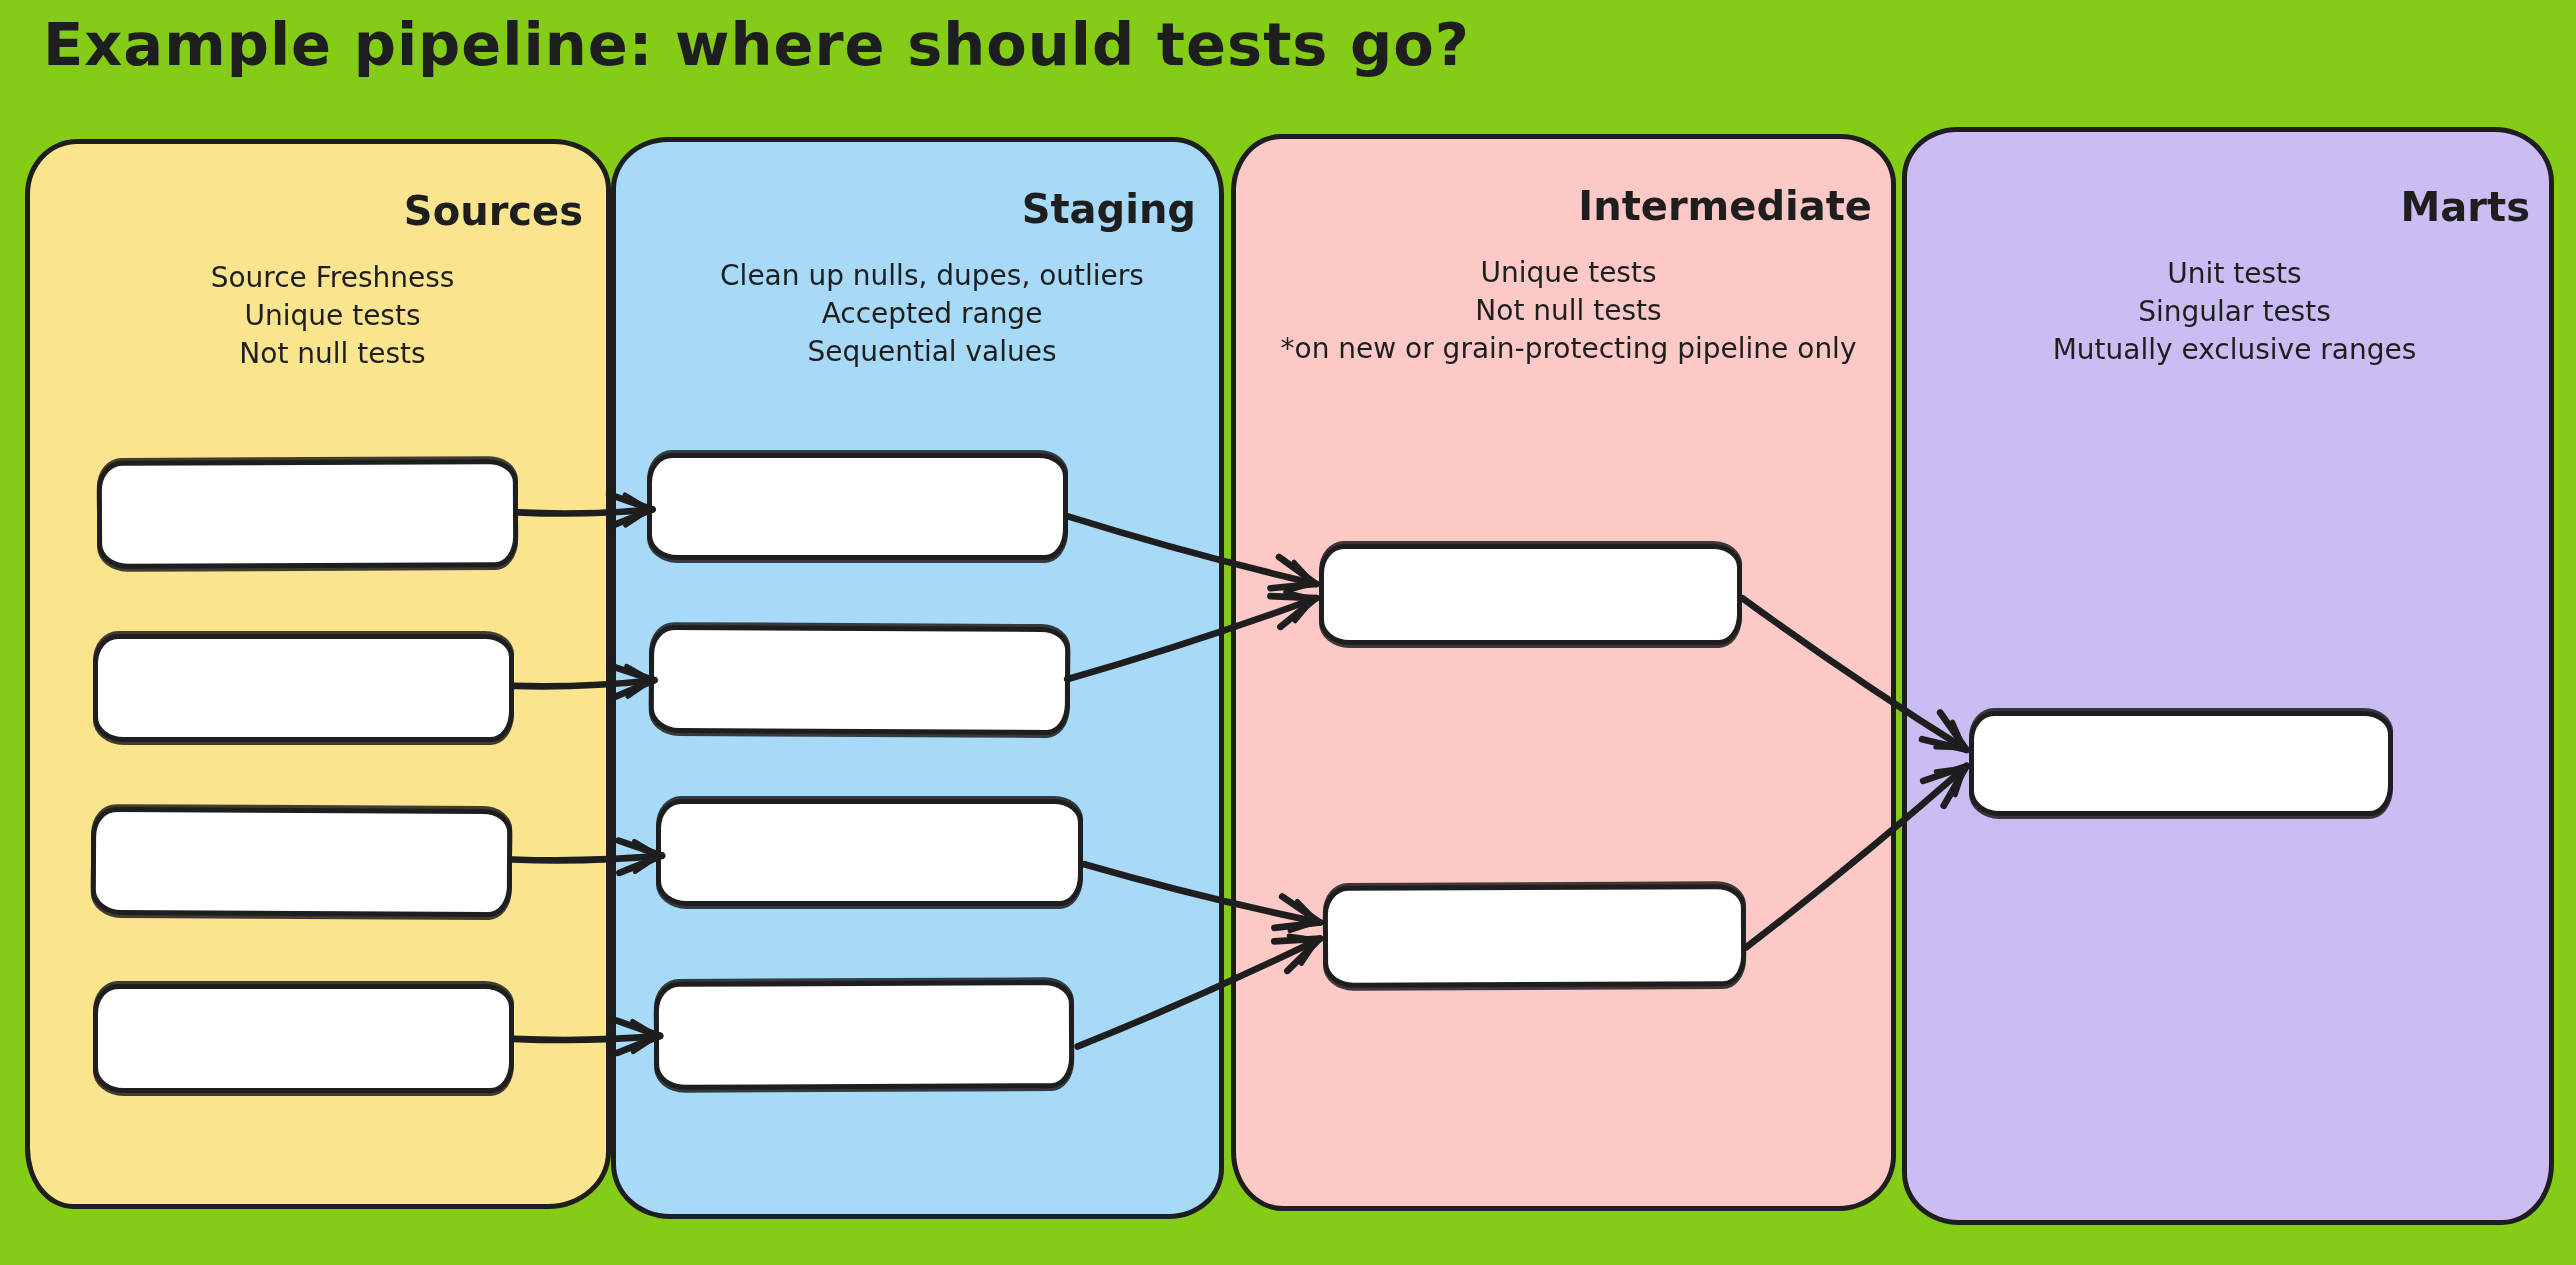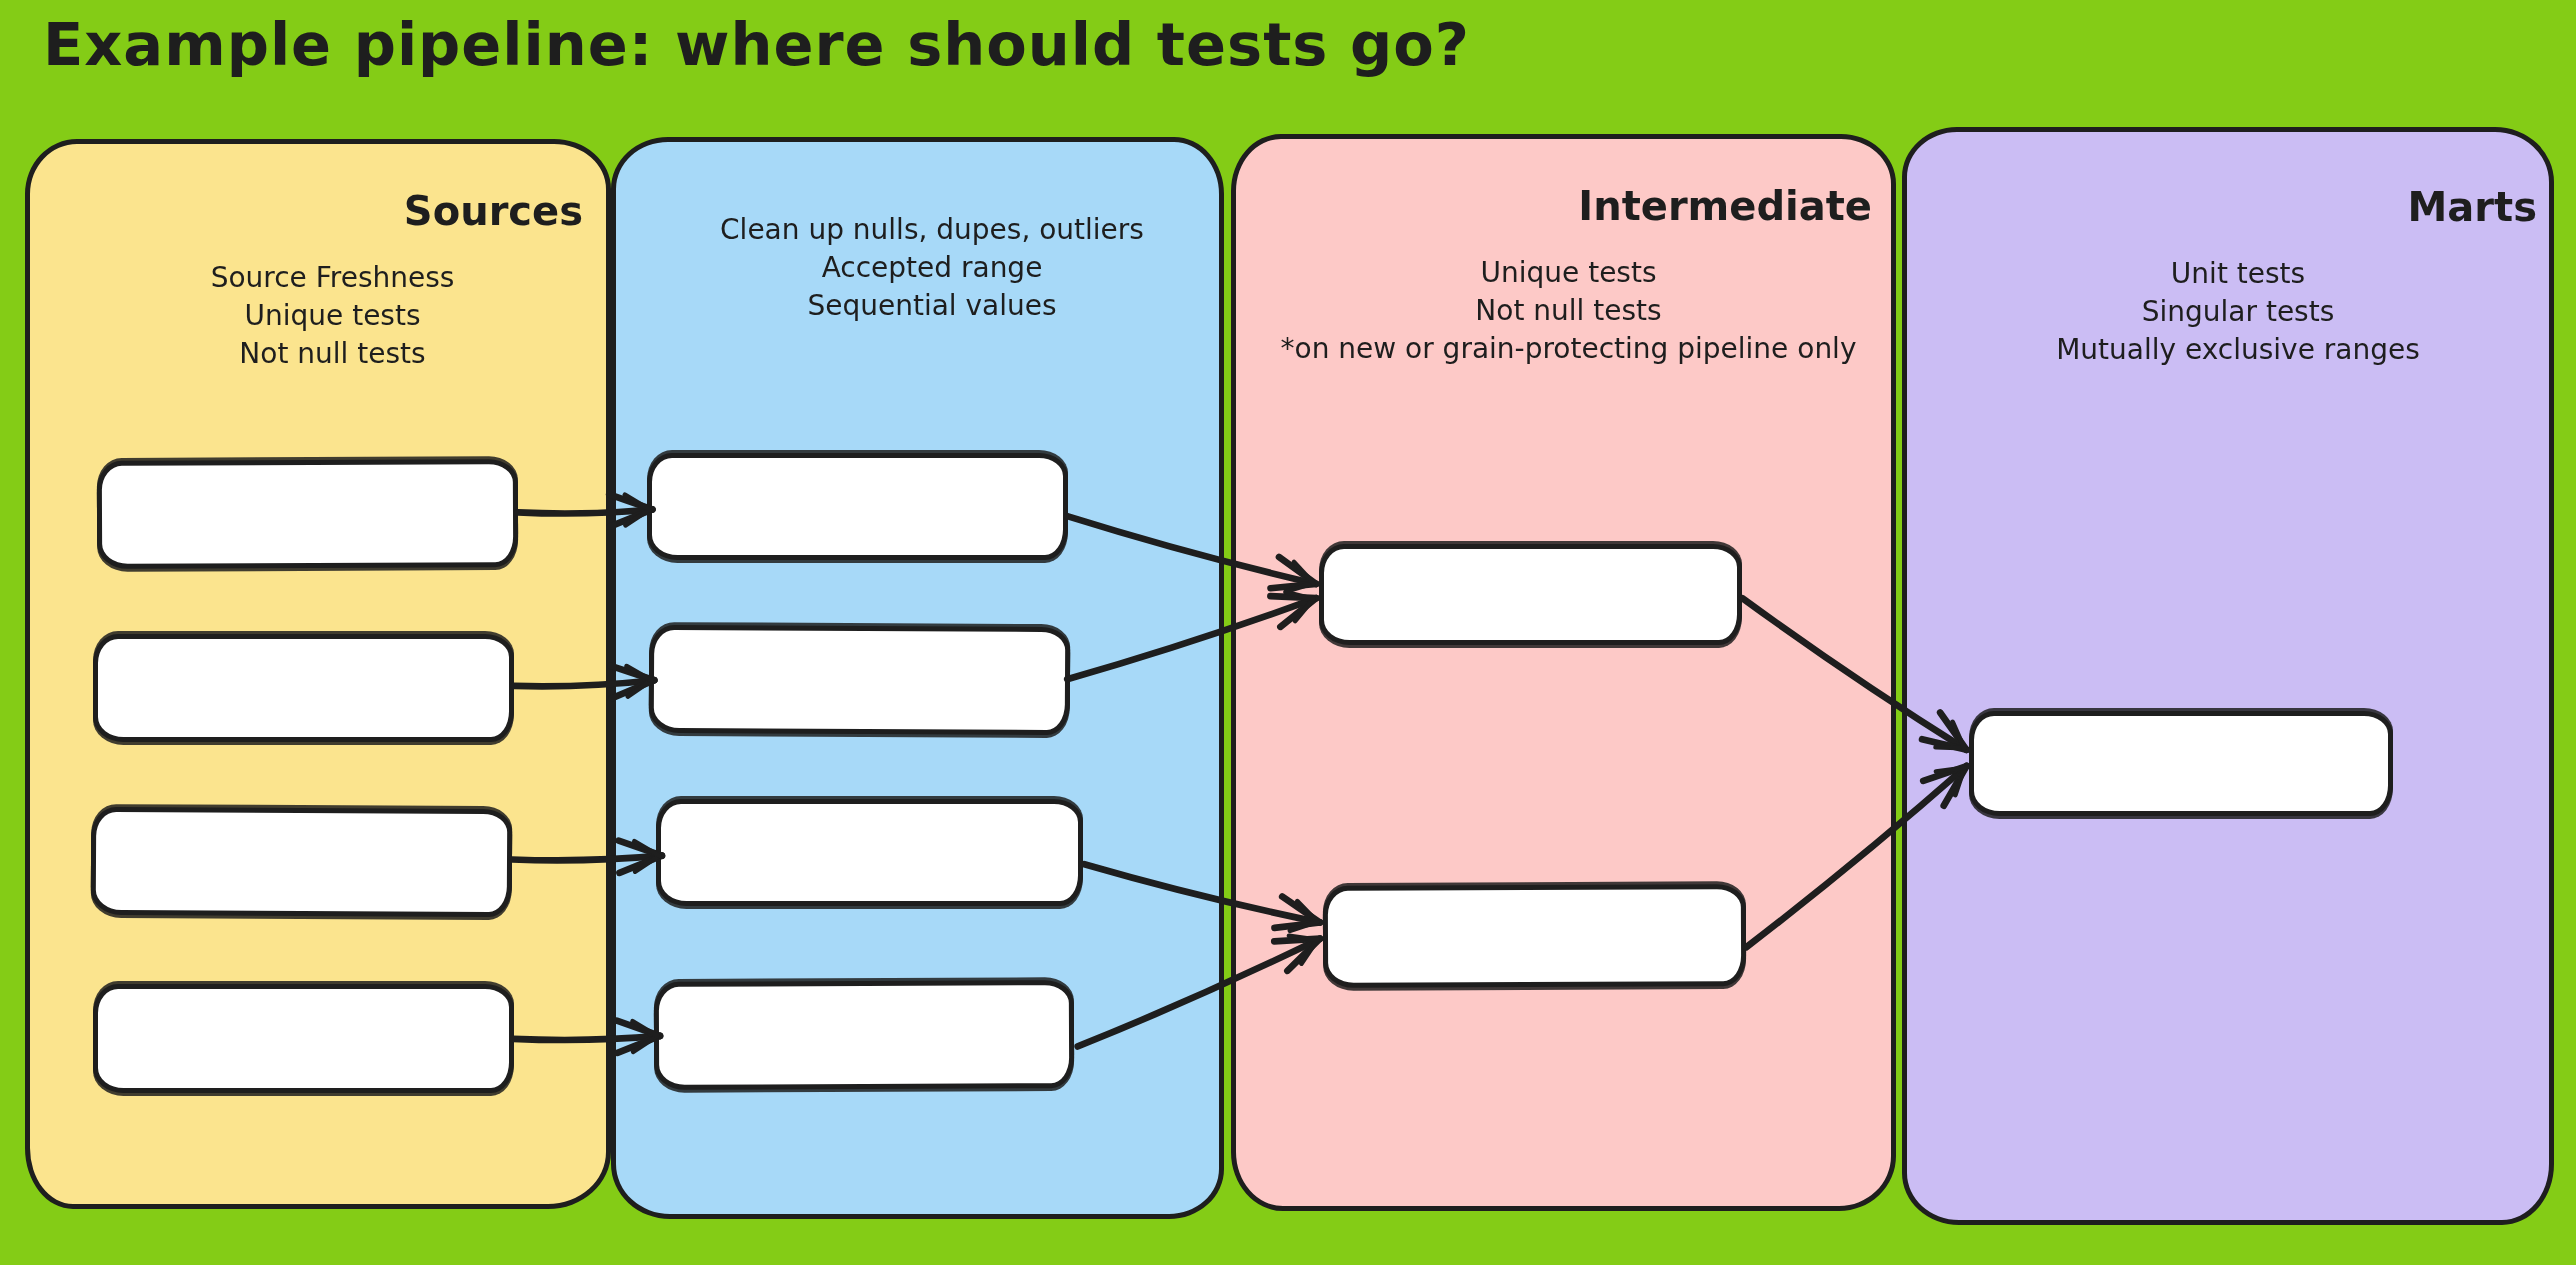--- a/index.html
+++ b/index.html
@@ -15,21 +15,21 @@
                     border-radius:52px 57px 63px 48px / 55px 50px 57px 61px;
                     padding:44px 23px 0 52px;}
   .col-staging     {left:611px; top:137px; width:613px; height:1082px; background:#A7D9F8;
                     border-radius:57px 50px 55px 59px / 52px 57px 50px 55px;
                     padding:44px 23px 0 52px;}
   .col-intermediate{left:1231px;top:134px; width:665px; height:1077px; background:#FDC9C7;
                     border-radius:50px 55px 57px 52px / 57px 50px 55px 59px;
                     padding:44px 19px 0 29px;}
   .col-marts       {left:1902px;top:127px; width:652px; height:1098px; background:#CBBDF4;
                     border-radius:55px 59px 52px 57px / 50px 55px 61px 52px;
-                    padding:52px 12px 0 32px;}
+                    padding:52px 19px 0 32px;}
 
   .col-header{font-size:40px;font-weight:700;line-height:46px;text-align:right;}
   .col-notes{margin-top:25px;font-size:28px;line-height:38px;font-weight:500;text-align:center;}
   .col-notes div{white-space:nowrap;}
 
   .node{position:absolute;box-sizing:border-box;background:#ffffff;
         border:5.7px solid #1e1e1e;
         border-radius:25px 29px 23px 30.5px / 29px 23px 30.5px 25px;
         box-shadow:0 2.9px 0 0 rgba(30,30,30,.85), 0 -2.9px 0 0 rgba(30,30,30,.85);}
   .node.tilt-a{transform:rotate(-0.25deg);}
@@ -49,20 +49,21 @@
   <section class="col col-sources">
     <div class="col-header">Sources</div>
     <div class="col-notes">
       <div>Source Freshness</div>
       <div>Unique tests</div>
       <div>Not null tests</div>
     </div>
   </section>
 
   <section class="col col-staging">
+    <div class="col-header">Staging</div>
     <div class="col-notes">
       <div>Clean up nulls, dupes, outliers</div>
       <div>Accepted range</div>
       <div>Sequential values</div>
     </div>
   </section>
 
   <section class="col col-intermediate">
     <div class="col-header">Intermediate</div>
     <div class="col-notes">

